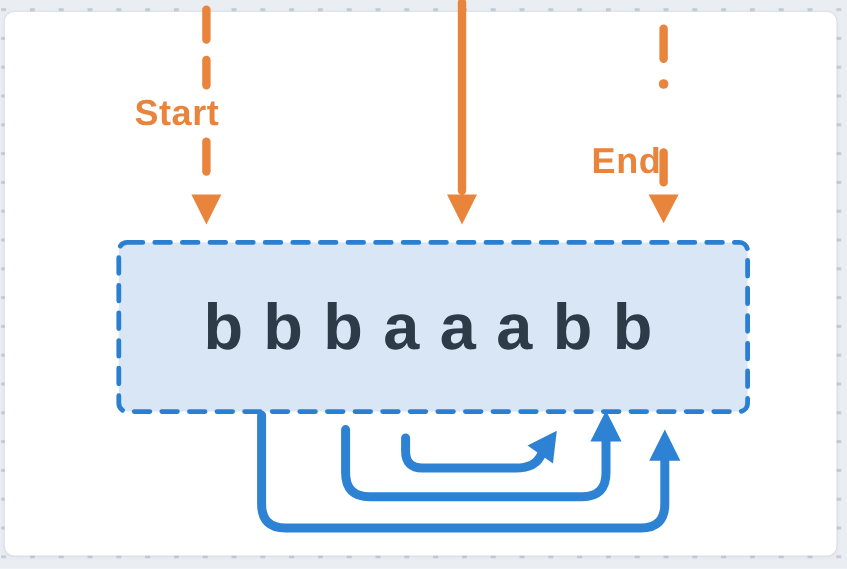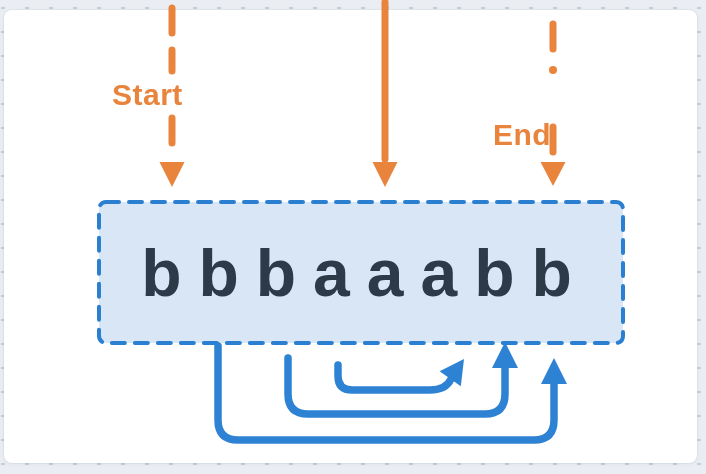--- a/index.html
+++ b/index.html
@@ -41,21 +41,21 @@
     color: var(--orange, #e8843c);
     font-weight: bold; font-size: 30px; line-height: 32px;
     letter-spacing: 0.5px;
   }
   .start-label { left: 112px; top: 79px; width: 120px; }
   .end-label   { left: 493px; top: 87px; width: 120px; margin-top: 32px; }
   .array-text {
     position: absolute; left: 99px; top: 202px; width: 524px; height: 141px;
     display: flex; align-items: center; justify-content: center;
     color: var(--text, #2d3b49);
-    font-weight: bold; font-size: 66px;
+    font-weight: bold; font-size: 54px;
     letter-spacing: 17px; text-indent: 8px;
     white-space: nowrap;
   }
 </style>
 </head>
 <body>
 
 <div class="stage">
 
   <div class="canvas"></div>

